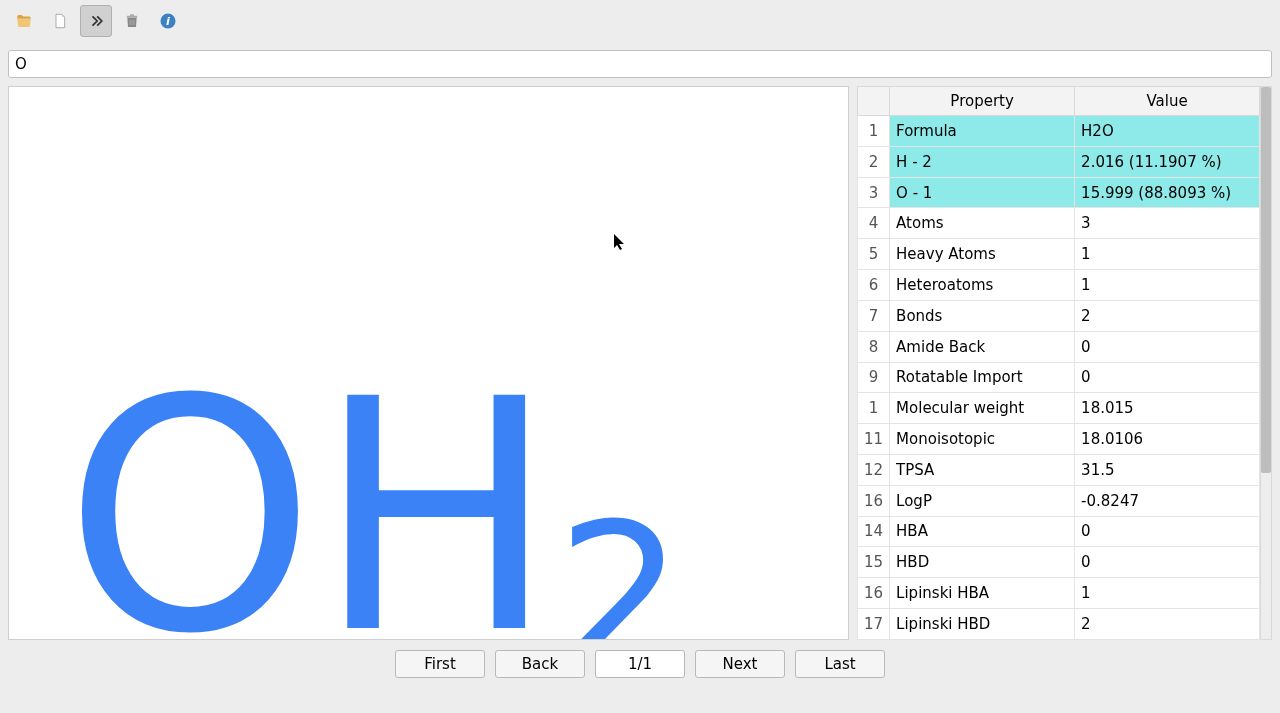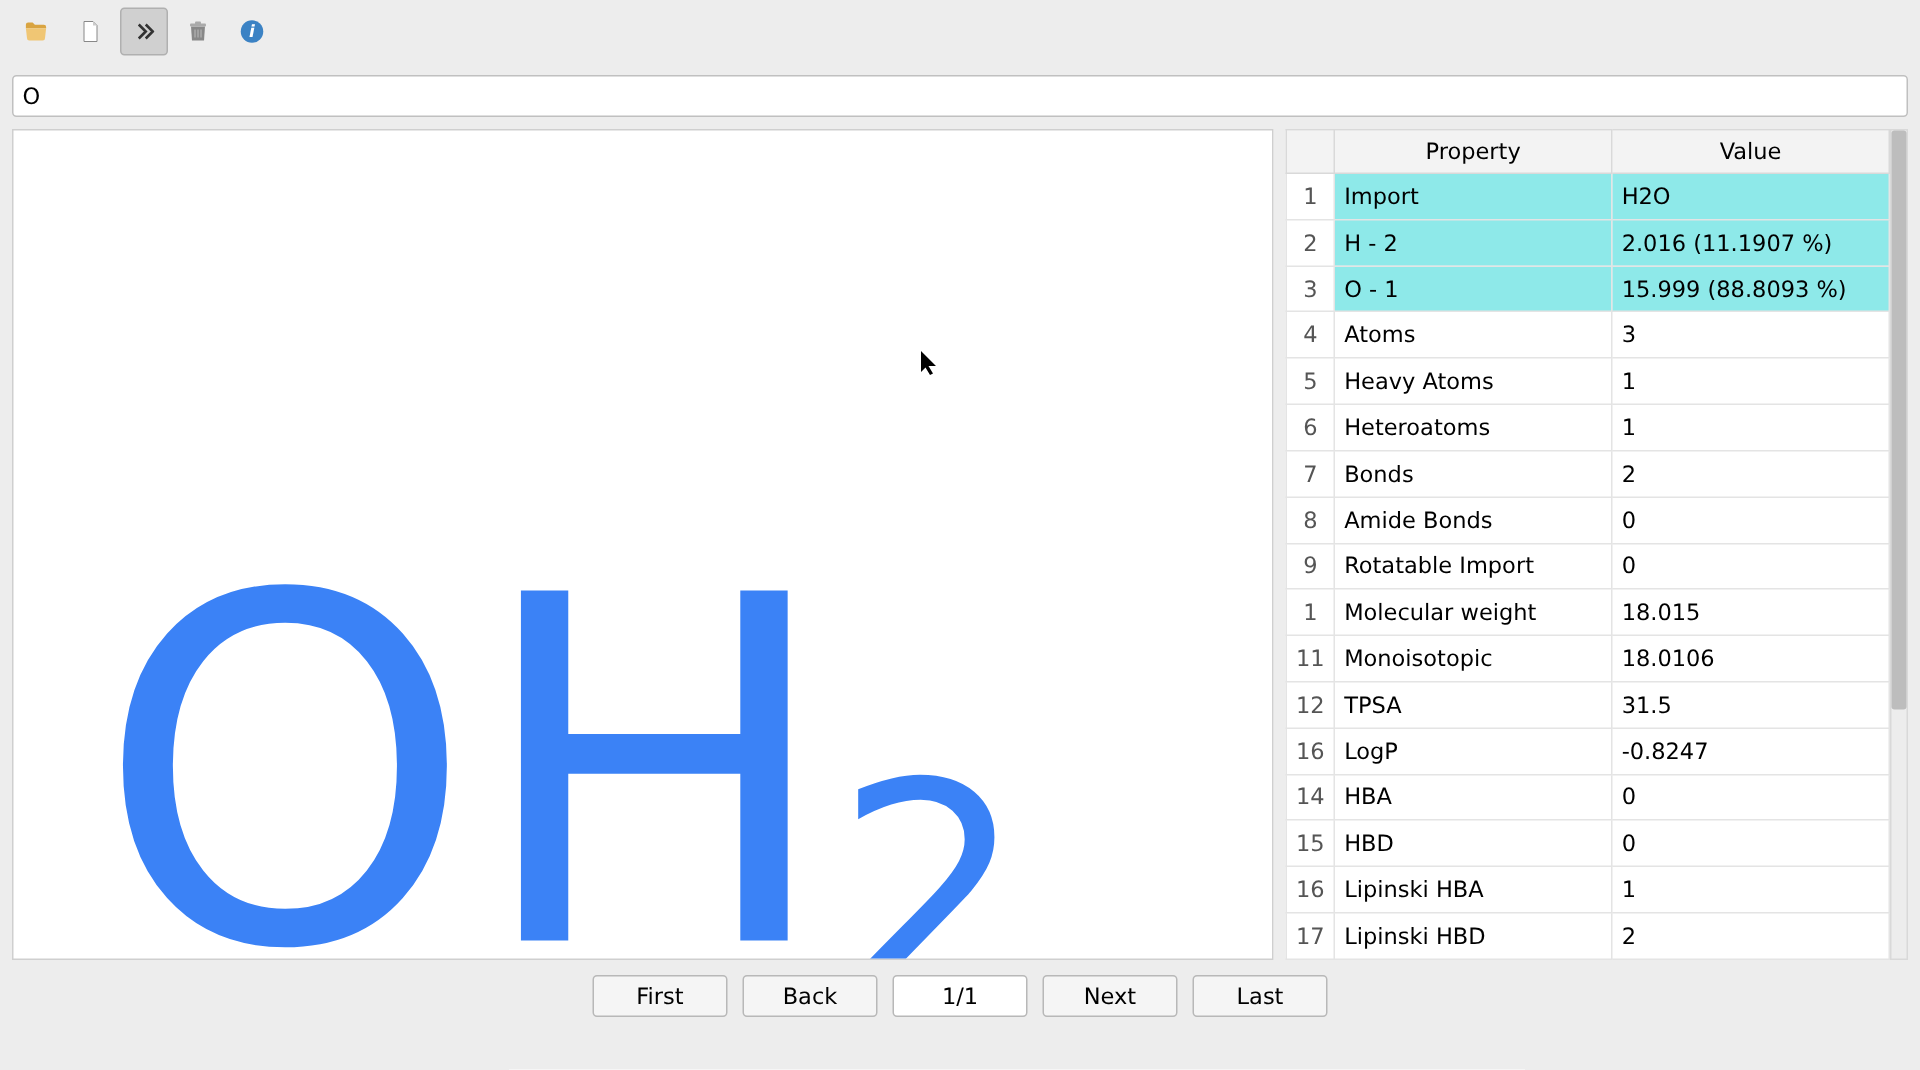--- a/index.html
+++ b/index.html
@@ -103,21 +103,21 @@
       <thead>
         <tr>
           <th></th>
           <th class="col-prop">Property</th>
           <th>Value</th>
         </tr>
       </thead>
       <tbody id="prop-body">
           <tr class="hl">
             <td>1</td>
-            <td>Import</td>
+            <td>Formula</td>
             <td>H2O</td>
           </tr>
           <tr class="hl">
             <td>2</td>
             <td>H - 2</td>
             <td>2.016 (11.1907 %)</td>
           </tr>
           <tr class="hl">
             <td>3</td>
             <td>O - 1</td>
@@ -138,21 +138,21 @@
             <td>Heteroatoms</td>
             <td>1</td>
           </tr>
           <tr>
             <td>7</td>
             <td>Bonds</td>
             <td>2</td>
           </tr>
           <tr>
             <td>8</td>
-            <td>Amide Bonds</td>
+            <td>Amide Back</td>
             <td>0</td>
           </tr>
           <tr>
             <td>9</td>
             <td>Rotatable Import</td>
             <td>0</td>
           </tr>
           <tr>
             <td>1</td>
             <td>Molecular weight</td>

